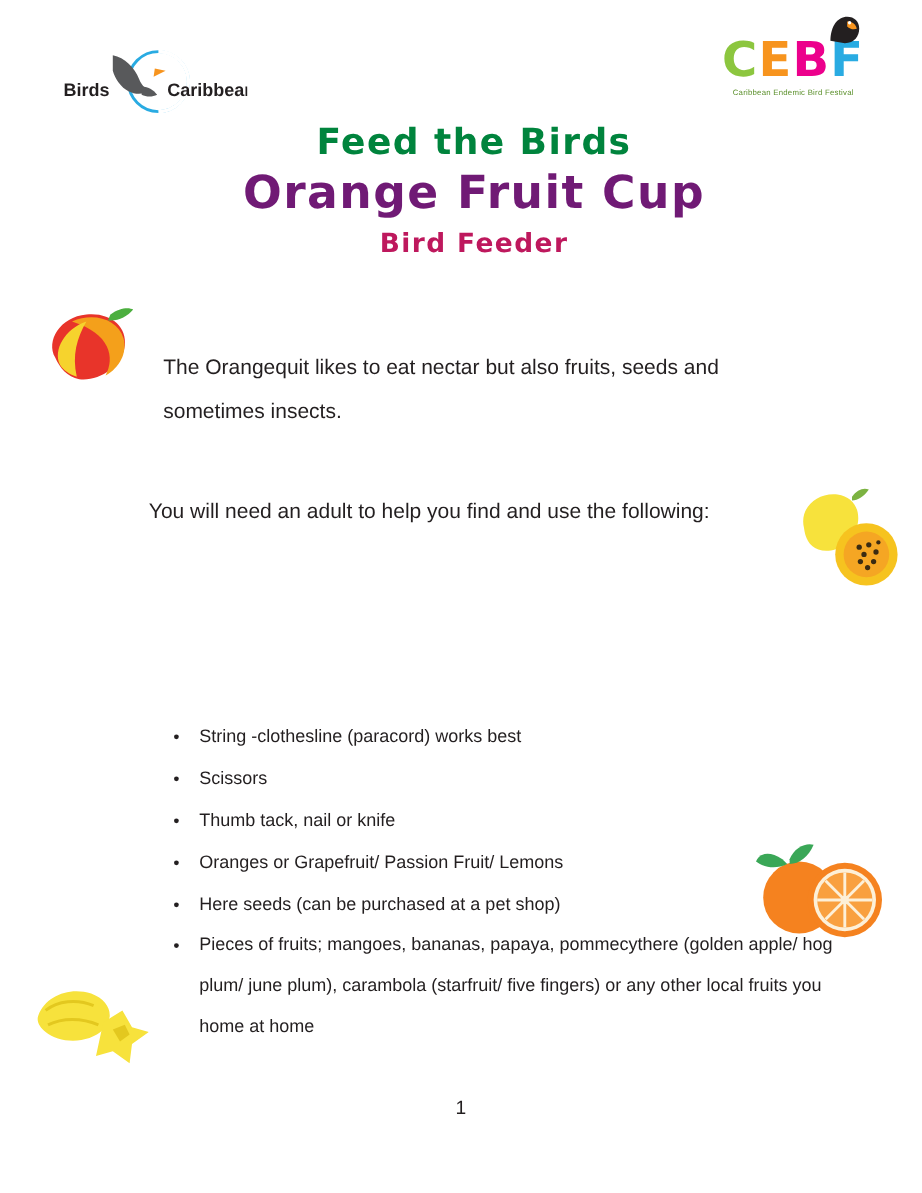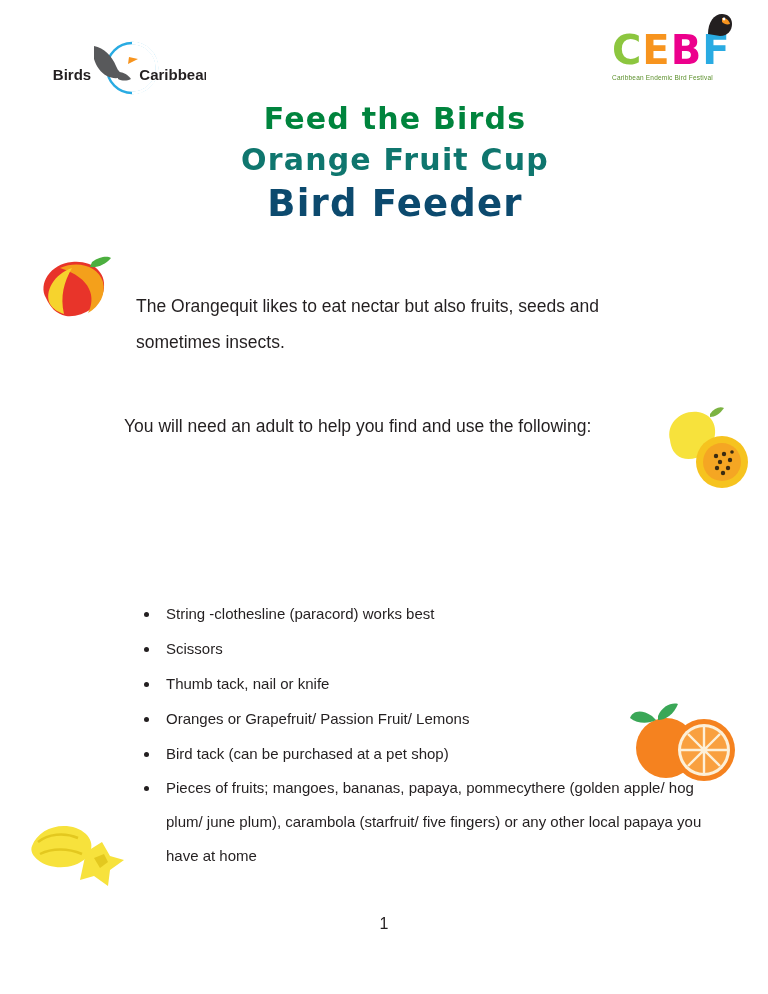--- a/index.html
+++ b/index.html
@@ -19,25 +19,25 @@
   
   .logo-birdscaribbean {
     position: absolute;
     left: 36px;
     top: 38px;
     width: 170px;
     height: 60px;
   }
   .logo-cebf {
     position: absolute;
-    right: 26px;
+    right: 42px;
     top: 28px;
     width: 130px;
     height: 72px;
-    text-align: left;
+    text-align: center;
   }
   .cebf-letters {
     font-family: "DejaVu Sans", sans-serif;
     font-weight: bold;
     font-size: 40px;
     letter-spacing: 1px;
     line-height: 44px;
   }
   .cebf-c { color: #8cc63f; }
   .cebf-e { color: #f7941e; }
@@ -64,28 +64,28 @@
     font-weight: bold;
     letter-spacing: 1.2px;
     padding-left: 22px;
   }
   .title-1 {
     font-size: 30px;
     color: #00843d;
     line-height: 38px;
   }
   .title-2 {
-    font-size: 30px;
-    color: #0f766e;
+    font-size: 38px;
+    color: #701a75;
     line-height: 44px;
     text-align: center;
   }
   .title-3 {
-    font-size: 37px;
-    color: #0c4a6e;
+    font-size: 22px;
+    color: #be185d;
     line-height: 44px;
   }
 
   
   .body-text {
     position: absolute;
     left: 136px;
     top: 288px;
     width: 520px;
     font-size: 17.5px;
@@ -173,22 +173,22 @@
 <div class="body-text">
   <p class="para">The Orangequit likes to eat nectar but also fruits, seeds and sometimes insects.</p>
   <p class="para lead-in">You will need an adult to help you find and use the following:</p>
 </div>
 
 <ul class="bullets">
   <li>String -clothesline (paracord) works best</li>
   <li>Scissors</li>
   <li>Thumb tack, nail or knife</li>
   <li>Oranges or Grapefruit/ Passion Fruit/ Lemons</li>
-  <li>Bird tack (can be purchased at a pet shop)</li>
-  <li class="wrap">Pieces of fruits; mangoes, bananas, papaya, pommecythere (golden apple/ hog plum/ june plum), carambola (starfruit/ five fingers) or any other local papaya you have at home</li>
+  <li>Here seeds (can be purchased at a pet shop)</li>
+  <li class="wrap">Pieces of fruits; mangoes, bananas, papaya, pommecythere (golden apple/ hog plum/ june plum), carambola (starfruit/ five fingers) or any other local fruits you home at home</li>
 </ul>
 
 <div class="fruit fruit-mango">
   <svg width="78" height="70" viewBox="0 0 78 70" xmlns="http://www.w3.org/2000/svg">
     <path d="M12 44 C4 30 16 10 38 8 C58 6 72 18 70 34 C68 52 48 64 32 62 C22 60 16 53 12 44 z" fill="#e8342a"></path>
     <path d="M26 14 C44 6 64 12 69 28 C72 40 66 52 54 59 C62 44 58 24 26 14 z" fill="#f4a01b"></path>
     <path d="M16 50 C10 38 20 20 38 14 C30 28 26 42 30 60 C24 58 19 55 16 50 z" fill="#f6d32d"></path>
     <path d="M58 8 C66 2 74 2 77 4 C72 10 64 14 56 13 z" fill="#4caf3f"></path>
   </svg>
 </div>

